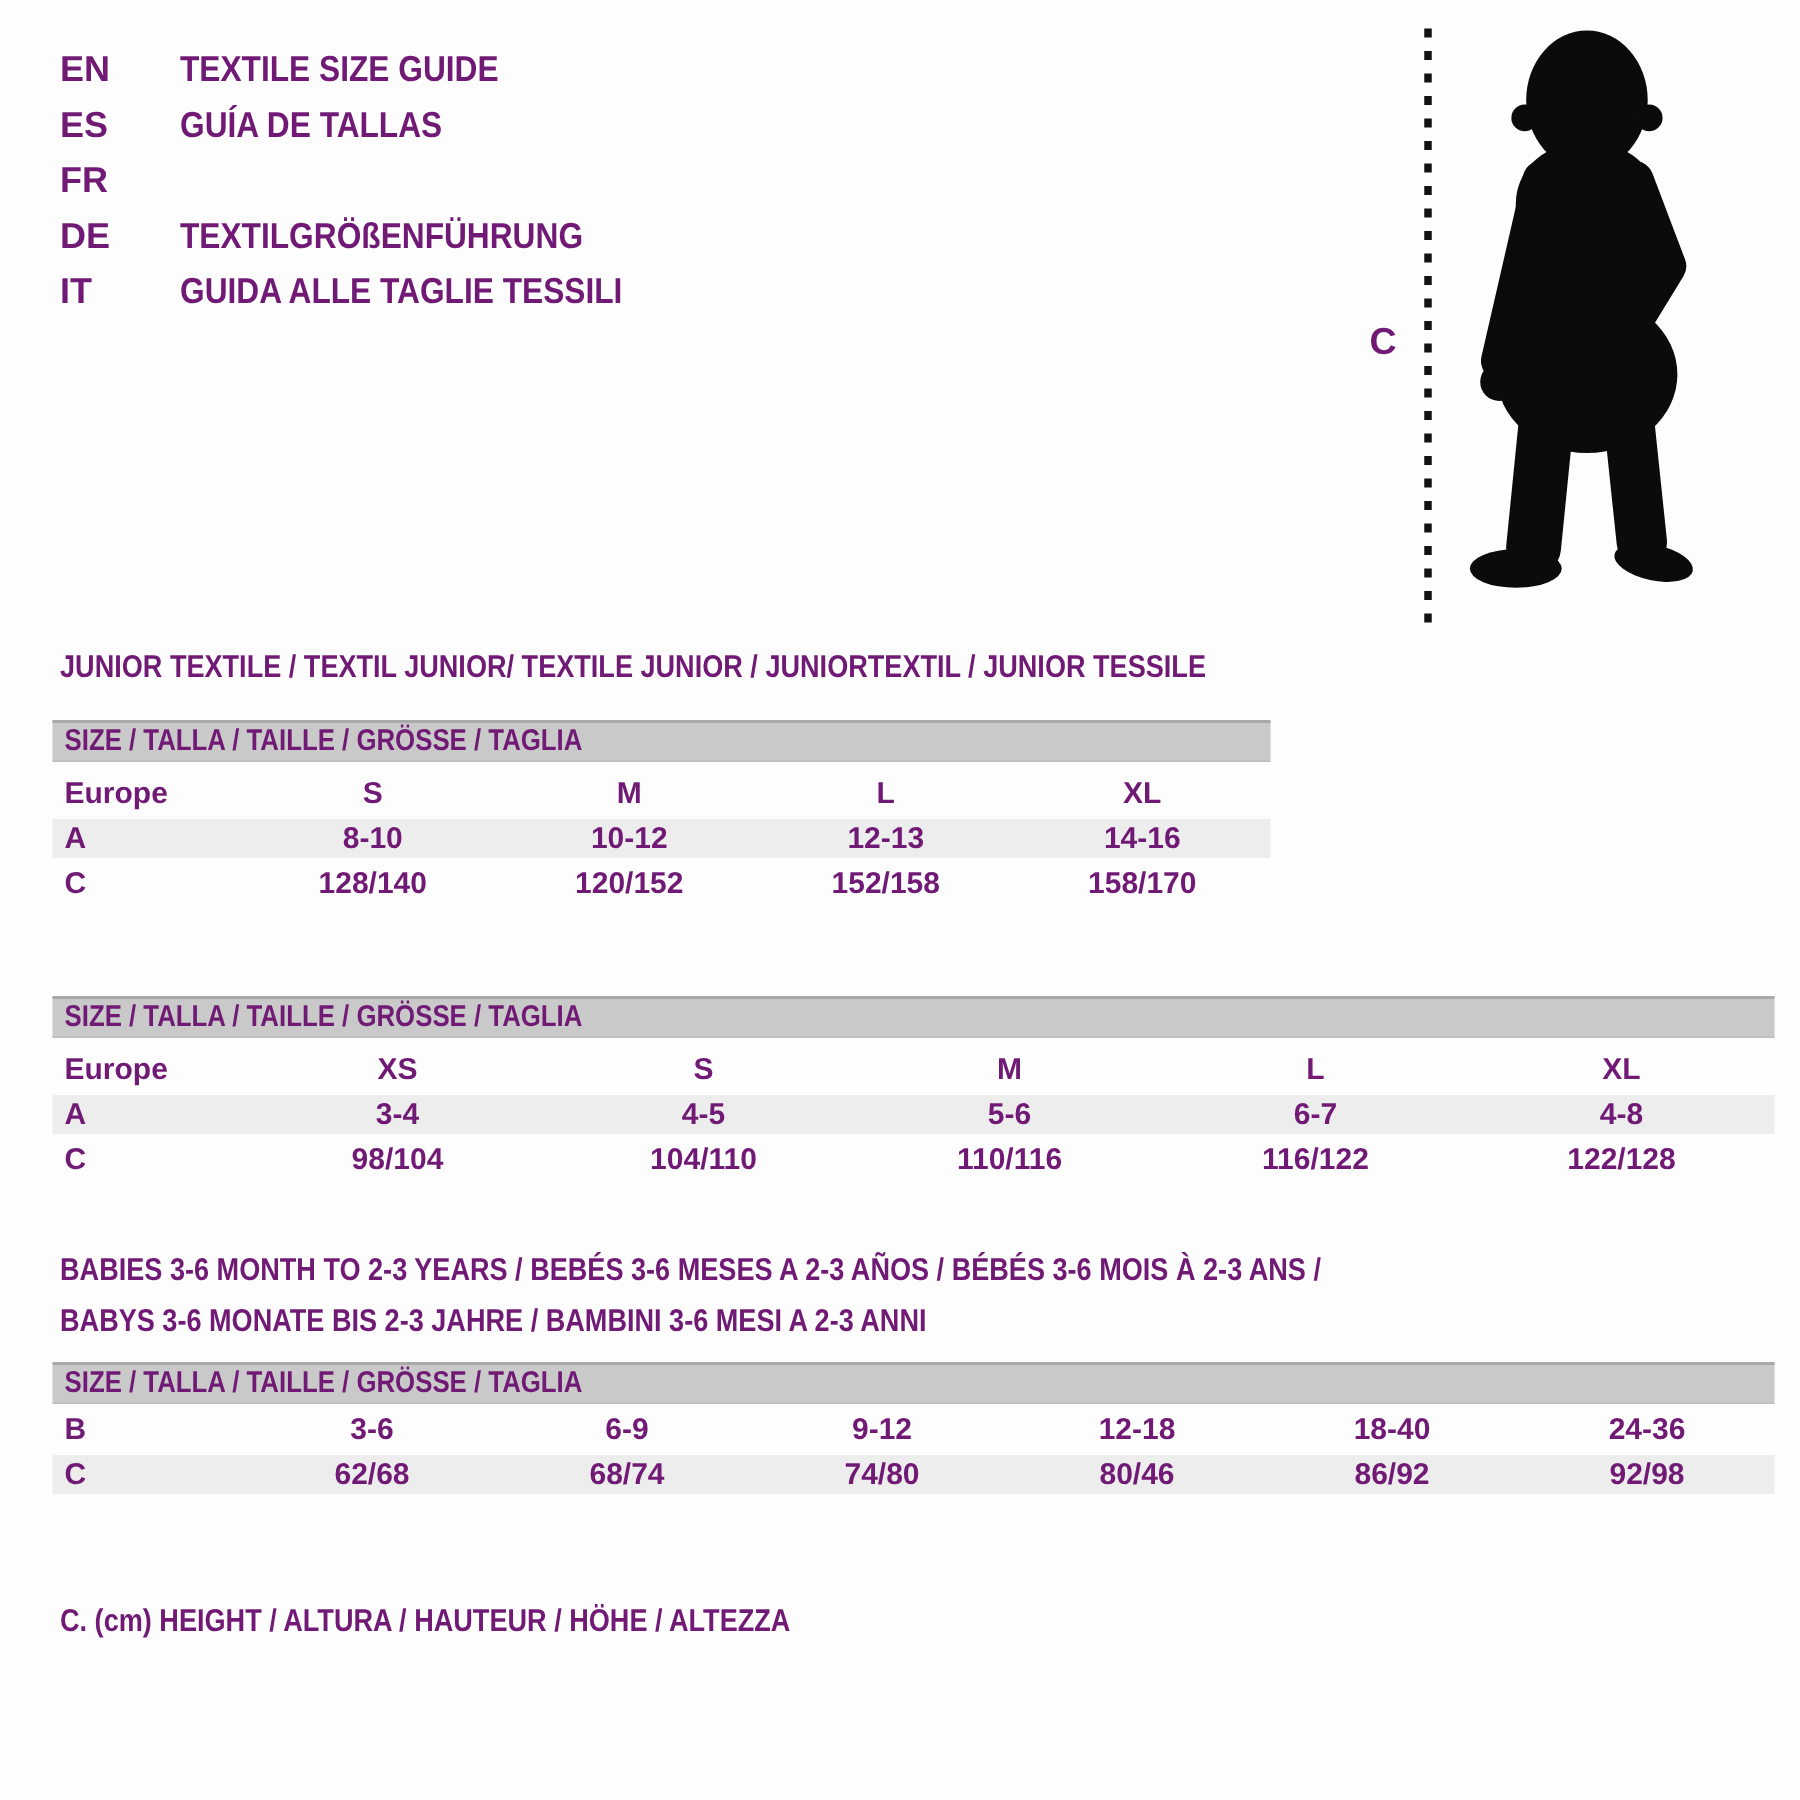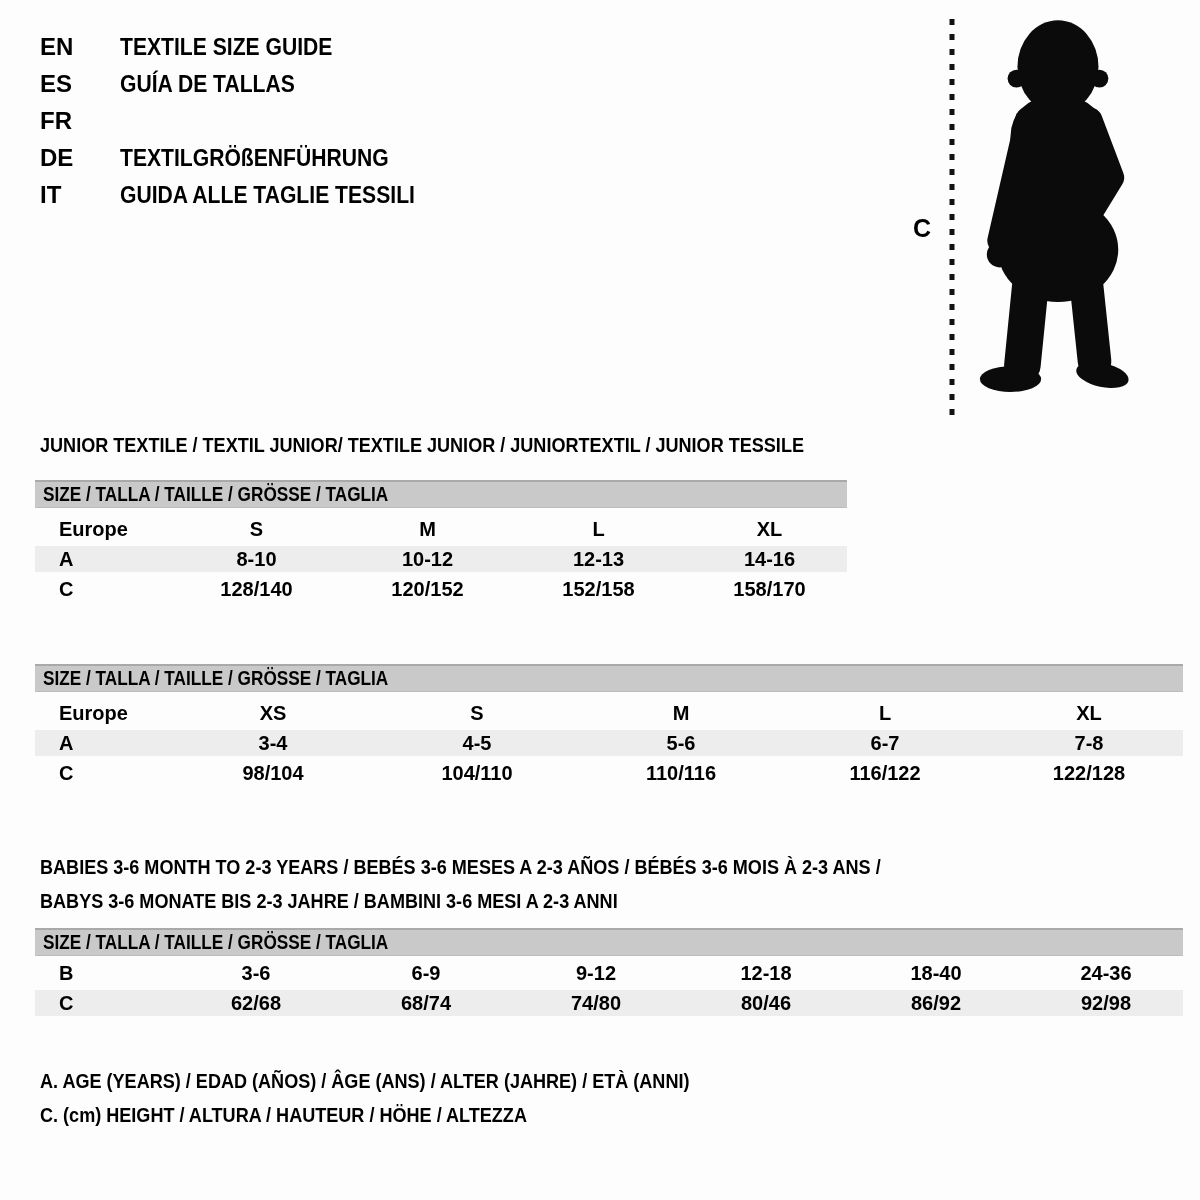--- a/index.html
+++ b/index.html
@@ -1,57 +1,57 @@
 <!DOCTYPE html>
 <html><head>
 <meta charset="utf-8">
 <style>
   * { margin:0; padding:0; box-sizing:border-box; }
   html,body { background:#ffffff; }
   .page {
     position:relative; width:1200px; height:1200px;
     background:#fdfdfd; overflow:hidden;
     font-family:"Liberation Sans", sans-serif;
-    font-weight:700; color:#000000;
+    font-weight:700; color:#701a75;
   }
   .cond { display:inline-block; transform:scaleX(.86); transform-origin:0 50%; white-space:nowrap; }
 
   
   .lang-block { position:absolute; left:40px; top:28px; }
   .lang-row { display:flex; height:37px; align-items:center; font-size:24px; }
   .lang-code { width:80px; }
   .lang-label .cond { transform:scaleX(.88); }
 
   
   .figure { position:absolute; left:905px; top:14px; width:250px; height:406px; }
   .c-label { position:absolute; left:8px; top:200px; font-size:25px; }
   .dash-line { position:absolute; left:44px; top:2px; }
   .toddler { position:absolute; left:66px; top:0; }
 
   
   .section { position:absolute; left:35px; }
   .sec-junior  { top:434px; width:812px; }
   .sec-children{ top:640px; width:1148px; }
-  .sec-babies  { top:850px; width:1148px; }
+  .sec-babies  { top:830px; width:1148px; }
   .sec-title { font-size:21px; line-height:22px; margin-left:5px; }
   .sec-title.two-line { line-height:34px; }
   .sub-a { font-size:13px; position:relative; top:4px; }
   .size-bar {
     margin-top:24px; height:28px; background:#c9c9c9;
     border-top:2px solid #a9a9a9; border-bottom:1px solid #bdbdbd;
     display:flex; align-items:center; padding-left:8px; font-size:20px;text-align:right;
   }
   .size-bar-babies { margin-top:10px; }
   .tbl { margin-top:6px; }
   .tbl-babies { margin-top:2px; }
   .trow { display:grid; align-items:center; height:30px; font-size:20px; }
   .g5 { grid-template-columns:128px repeat(4,1fr); }
   .g6 { grid-template-columns:128px repeat(5,1fr); }
   .g7 { grid-template-columns:128px repeat(6,1fr); }
-  .trow .cell { text-align:center;margin-left:16px; }
+  .trow .cell { text-align:center; }
   .trow .first { text-align:left; padding-left:8px; }
   .shaded { background:#ededed; border-top:2px solid #fdfdfd; border-bottom:2px solid #fdfdfd; }
 
   
   .legend { position:absolute; left:40px; top:1064px; }
   .legend-line { font-size:21px; line-height:34px; }
 </style>
 </head>
 <body>
 
@@ -144,21 +144,21 @@
         <span class="cell">M</span>
         <span class="cell">L</span>
         <span class="cell">XL</span>
       </div>
       <div class="trow g6 shaded">
         <span class="cell first">A</span>
         <span class="cell">3-4</span>
         <span class="cell">4-5</span>
         <span class="cell">5-6</span>
         <span class="cell">6-7</span>
-        <span class="cell">7-8</span>
+        <span class="cell">4-8</span>
       </div>
       <div class="trow g6">
         <span class="cell first">C</span>
         <span class="cell">98/104</span>
         <span class="cell">104/110</span>
         <span class="cell">110/116</span>
         <span class="cell">116/122</span>
         <span class="cell">122/128</span>
       </div>
     </div>
@@ -188,17 +188,16 @@
         <span class="cell">68/74</span>
         <span class="cell">74/80</span>
         <span class="cell">80/46</span>
         <span class="cell">86/92</span>
         <span class="cell">92/98</span>
       </div>
     </div>
   </div>
 
   <div class="legend">
-    <div class="legend-line"><span class="cond">A. AGE (YEARS) / EDAD (AÑOS) / ÂGE (ANS) / ALTER (JAHRE) / ETÀ (ANNI)</span></div>
     <div class="legend-line"><span class="cond">C. (cm) HEIGHT / ALTURA / HAUTEUR / HÖHE / ALTEZZA</span></div>
   </div>
 
 </div>
 
 </body></html>

